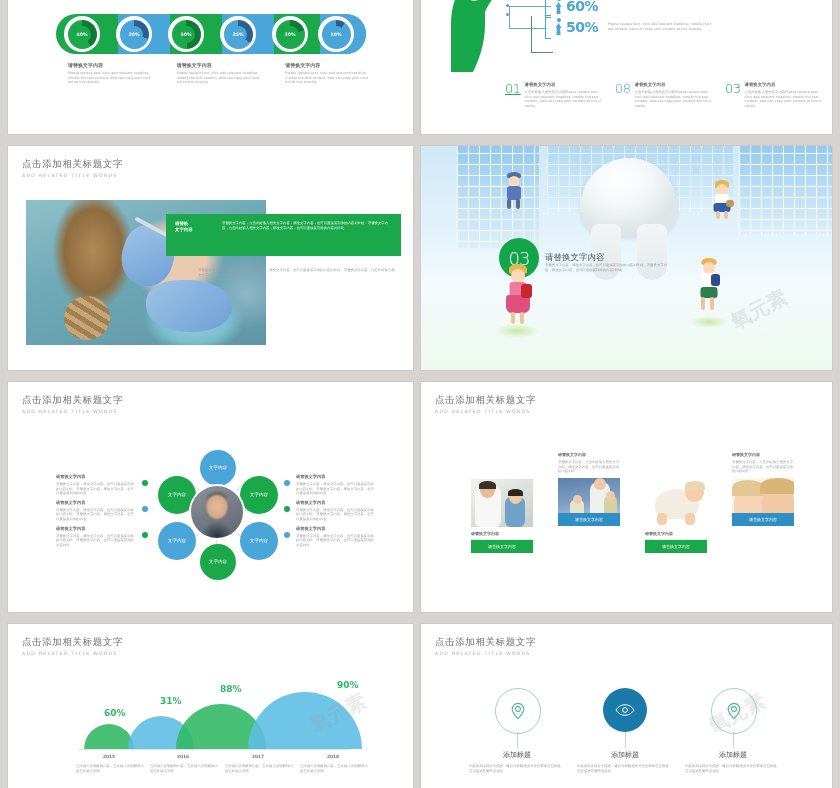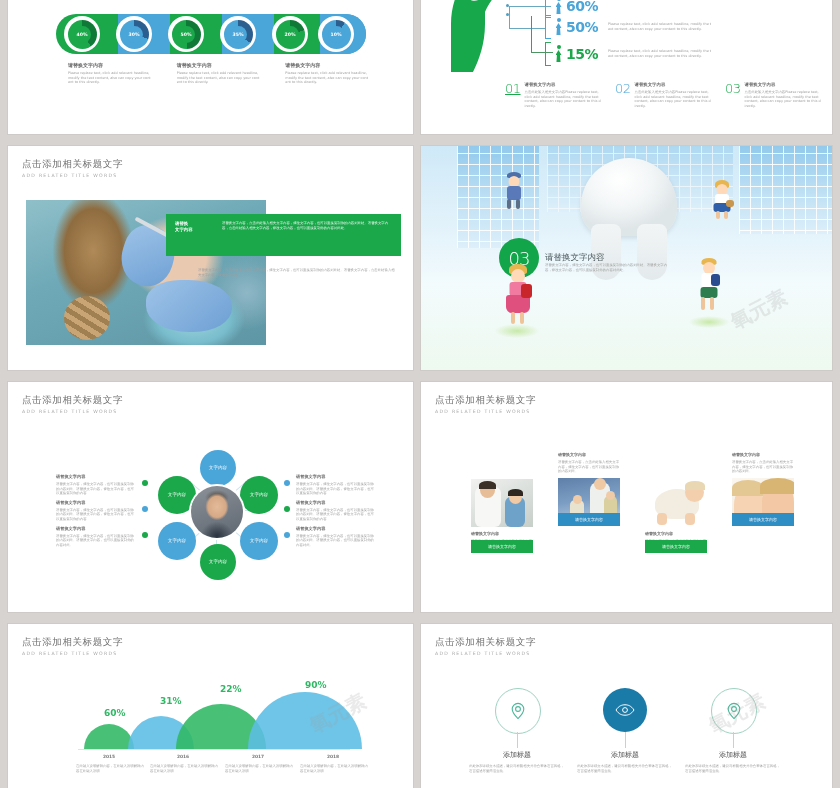--- a/index.html
+++ b/index.html
@@ -235,40 +235,31 @@
     <div class="statrow" style="left:124px;top:15px;">
       <div class="bracket blue"></div>
       <div class="person">
         <div class="head" style="background:#4aa5d8;"></div>
         <div class="body" style="background:#4aa5d8;clip-path:polygon(50% 0,100% 42%,76% 42%,84% 100%,16% 100%,24% 42%,0 42%);"></div>
       </div>
       <div class="pctnum" style="color:#4aa5d8;">50%</div>
       <div class="txt-tiny" style="width:104px;margin-left:6px;">Please replace text, click add relevant headline, modify the text content, also can copy your content to this directly.</div>
     </div>
 
-    <div class="statrow" style="left:124px;top:42px;">
-      <div class="bracket"></div>
-      <div class="person">
-        <div class="head" style="background:#1aa84a;"></div>
-        <div class="body" style="background:#1aa84a;clip-path:polygon(50% 0,100% 42%,76% 42%,84% 100%,16% 100%,24% 42%,0 42%);"></div>
-      </div>
-      <div class="pctnum" style="color:#1aa84a;">15%</div>
-      <div class="txt-tiny" style="width:104px;margin-left:6px;">Please replace text, click add relevant headline, modify the text content, also can copy your content to this directly.</div>
-    </div>
 
     <div class="s2nums">
       <div class="s2num-item">
         <div class="bignum" style="color:#1aa84a;text-decoration:underline;">01</div>
         <div style="flex:1;">
           <div class="sub-h" style="font-size:4.4px;">请替换文字内容</div>
           <div class="txt-tiny">点击此处输入相关文字内容Please replace text, click add relevant headline, modify the text content, also can copy your content to this directly.</div>
         </div>
       </div>
       <div class="s2num-item">
-        <div class="bignum" style="color:#4aa5d8;">02</div>
+        <div class="bignum" style="color:#4aa5d8;">08</div>
         <div style="flex:1;">
           <div class="sub-h" style="font-size:4.4px;">请替换文字内容</div>
           <div class="txt-tiny">点击此处输入相关文字内容Please replace text, click add relevant headline, modify the text content, also can copy your content to this directly.</div>
         </div>
       </div>
       <div class="s2num-item">
         <div class="bignum" style="color:#1aa84a;">03</div>
         <div style="flex:1;">
           <div class="sub-h" style="font-size:4.4px;">请替换文字内容</div>
           <div class="txt-tiny">点击此处输入相关文字内容Please replace text, click add relevant headline, modify the text content, also can copy your content to this directly.</div>
@@ -515,22 +506,22 @@
 
     <div class="baseline" style="left:70px;top:125px;width:272px;"></div>
 
     <div class="semi" style="left:76px;top:100px;width:50px;height:25px;background:#2fb864;"></div>
     <div class="semi" style="left:120px;top:92px;width:66px;height:33px;background:#5bbde4;"></div>
     <div class="semi" style="left:168px;top:80px;width:90px;height:45px;background:#2fb864;"></div>
     <div class="semi" style="left:240px;top:68px;width:114px;height:57px;background:#5bbde4;"></div>
 
     <div class="semilab" style="left:96px;top:84px;color:#2fb864;">60%</div>
     <div class="semilab" style="left:152px;top:72px;color:#2fb864;">31%</div>
-    <div class="semilab" style="left:212px;top:60px;color:#2fb864;">22%</div>
-    <div class="semilab" style="left:297px;top:56px;color:#2fb864;">90%</div>
+    <div class="semilab" style="left:212px;top:60px;color:#2fb864;">88%</div>
+    <div class="semilab" style="left:329px;top:56px;color:#2fb864;">90%</div>
 
     <div class="yr" style="left:66px;top:130px;">2015</div>
     <div class="yr" style="left:140px;top:130px;">2016</div>
     <div class="yr" style="left:215px;top:130px;">2017</div>
     <div class="yr" style="left:290px;top:130px;">2018</div>
 
     <div class="ydesc" style="left:68px;top:140px;">
       <div class="txt-tiny">在此键入说明解释内容，在此键入说明解释内容在此键入说明</div>
     </div>
     <div class="ydesc" style="left:142px;top:140px;">

